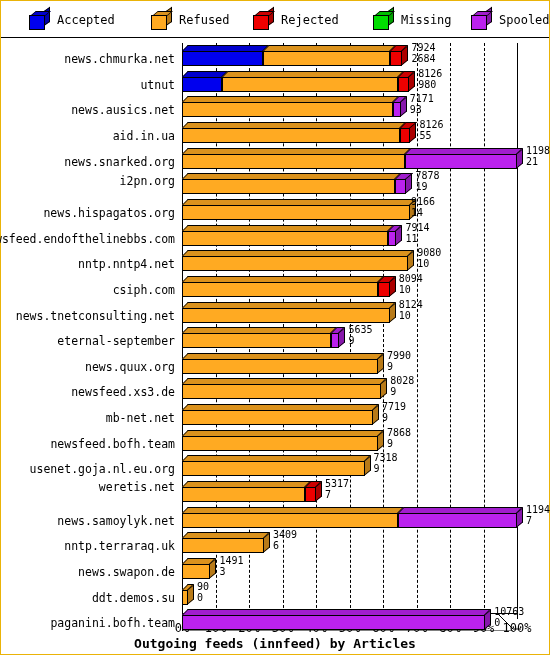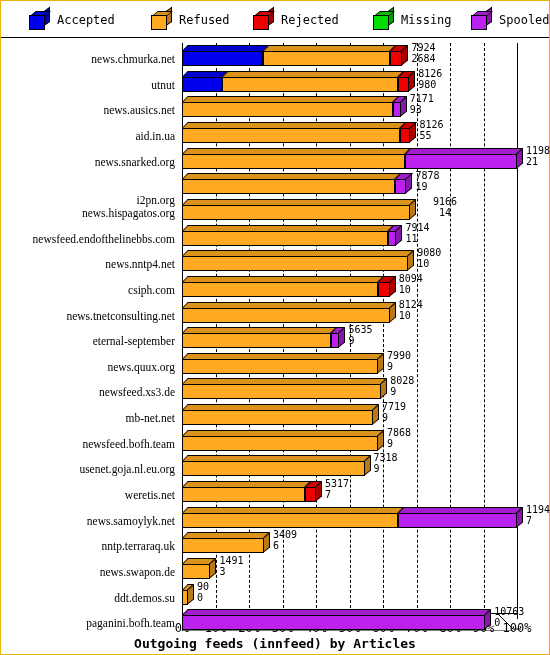--- a/index.html
+++ b/index.html
@@ -164,21 +164,20 @@
     width: 548px;
   }
   .ylabel {
     position: absolute;
     right: 374px; 
     font-size: 11.5px;
     color: #000;
     white-space: nowrap;
     text-align: right;
     line-height: 1;
-    font-family: Liberation Serif, serif;
   }
   .bar {
     position: absolute;
     height: 17px;
   }
   .seg {
     position: absolute;
     top: 6px;
     height: 15px;
     border: 1px solid #000;
@@ -368,54 +367,54 @@
             <div class="seg-side" style="left: 402.775px; background: rgb(184, 122, 24); top: 6px; z-index: 1;"></div>
             <div class="seg-top" style="left: 181px; width: 222.775px; background: rgb(219, 146, 29); z-index: 2;"></div>
             <div class="seg" style="left: 181px; width: 222.775px; background: rgb(255, 170, 34); z-index: 4;"></div>
             <div class="seg-side" style="left: 515px; background: rgb(135, 24, 171); top: 6px; z-index: 3;"></div>
             <div class="seg-top" style="left: 403.775px; width: 112.225px; background: rgb(161, 29, 205); z-index: 2;"></div>
             <div class="seg" style="left: 403.775px; width: 112.225px; background: rgb(187, 34, 238); z-index: 4;"></div>
             <div class="valbox" style="left: 525px; top: -3px; z-index: 6;"><span>11985</span><span class="v2">21</span></div>
           </div>
         </div>
         <div class="row" style="top: 135.25px; height: 22px;">
-          <div class="ylabel" style="top: 22px; margin-left: 48px;">i2pn.org</div>
+          <div class="ylabel" style="top: 3px; margin-left: 48px;">i2pn.org</div>
           <div class="bar" style="left: 0px; top: 0px; width: 548px;">
             <div class="seg-side" style="left: 392.725px; background: rgb(184, 122, 24); top: 6px; z-index: 1;"></div>
             <div class="seg-top" style="left: 181px; width: 212.725px; background: rgb(219, 146, 29); z-index: 2;"></div>
             <div class="seg" style="left: 181px; width: 212.725px; background: rgb(255, 170, 34); z-index: 4;"></div>
             <div class="seg-side" style="left: 404.45px; background: rgb(135, 24, 171); top: 6px; z-index: 3;"></div>
             <div class="seg-top" style="left: 393.725px; width: 11.725px; background: rgb(161, 29, 205); z-index: 2;"></div>
             <div class="seg" style="left: 393.725px; width: 11.725px; background: rgb(187, 34, 238); z-index: 4;"></div>
             <div class="valbox" style="left: 414.45px; top: -3px; z-index: 6;"><span>7878</span><span class="v2">19</span></div>
           </div>
         </div>
         <div class="row" style="top: 160.9px; height: 22px;">
           <div class="ylabel" style="top: 9px;">news.hispagatos.org</div>
           <div class="bar" style="left: 0px; top: 0px; width: 548px;">
             <div class="seg-side" style="left: 407.8px; background: rgb(184, 122, 24); top: 6px; z-index: 3;"></div>
             <div class="seg-top" style="left: 181px; width: 227.8px; background: rgb(219, 146, 29); z-index: 2;"></div>
             <div class="seg" style="left: 181px; width: 227.8px; background: rgb(255, 170, 34); z-index: 4;"></div>
-            <div class="valbox" style="left: 432px; top: -3px; z-index: 6; text-align: center;"><span>9166</span><span class="v2">14</span></div>
+            <div class="valbox" style="left: 410px; top: -3px; z-index: 6;"><span>9166</span><span class="v2">14</span></div>
           </div>
         </div>
         <div class="row" style="top: 186.55px; height: 22px;">
           <div class="ylabel" style="top: 9px;">newsfeed.endofthelinebbs.com</div>
           <div class="bar" style="left: 0px; top: 0px; width: 476px;">
             <div class="seg-side" style="left: 386.025px; background: rgb(184, 122, 24); top: 6px; z-index: 1;"></div>
             <div class="seg-top" style="left: 181px; width: 206.025px; background: rgb(219, 146, 29); z-index: 2;"></div>
             <div class="seg" style="left: 181px; width: 206.025px; background: rgb(255, 170, 34); z-index: 4;"></div>
             <div class="seg-side" style="left: 394.4px; background: rgb(135, 24, 171); top: 6px; z-index: 3;"></div>
             <div class="seg-top" style="left: 387.025px; width: 8.375px; background: rgb(161, 29, 205); z-index: 2;"></div>
             <div class="seg" style="left: 387.025px; width: 8.375px; background: rgb(187, 34, 238); z-index: 4;"></div>
             <div class="valbox" style="left: 404.4px; top: -3px; z-index: 6;"><span>7914</span><span class="v2">11</span></div>
           </div>
         </div>
         <div class="row" style="top: 212.2px; height: 22px;">
-          <div class="ylabel" style="top: 9px;">news.nntp4.net</div>
+          <div class="ylabel" style="top: 9px;">nntp.nntp4.net</div>
           <div class="bar" style="left: 0px; top: 0px; width: 548px;">
             <div class="seg-side" style="left: 406.125px; background: rgb(184, 122, 24); top: 6px; z-index: 3;"></div>
             <div class="seg-top" style="left: 181px; width: 226.125px; background: rgb(219, 146, 29); z-index: 2;"></div>
             <div class="seg" style="left: 181px; width: 226.125px; background: rgb(255, 170, 34); z-index: 4;"></div>
             <div class="valbox" style="left: 416.125px; top: -3px; z-index: 6;"><span>9080</span><span class="v2">10</span></div>
           </div>
         </div>
         <div class="row" style="top: 237.85px; height: 22px;">
           <div class="ylabel" style="top: 9px;">csiph.com</div>
           <div class="bar" style="left: 0px; top: 0px; width: 548px;">
@@ -488,21 +487,21 @@
         <div class="row" style="top: 417.4px; height: 22px;">
           <div class="ylabel" style="top: 9px;">usenet.goja.nl.eu.org</div>
           <div class="bar" style="left: 0px; top: 0px; width: 548px;">
             <div class="seg-side" style="left: 362.575px; background: rgb(184, 122, 24); top: 6px; z-index: 3;"></div>
             <div class="seg-top" style="left: 181px; width: 182.575px; background: rgb(219, 146, 29); z-index: 2;"></div>
             <div class="seg" style="left: 181px; width: 182.575px; background: rgb(255, 170, 34); z-index: 4;"></div>
             <div class="valbox" style="left: 372.575px; top: -3px; z-index: 6;"><span>7318</span><span class="v2">9</span></div>
           </div>
         </div>
         <div class="row" style="top: 443.05px; height: 22px;">
-          <div class="ylabel" style="top: 9px;">weretis.net</div>
+          <div class="ylabel" style="top: 1px;">weretis.net</div>
           <div class="bar" style="left: 0px; top: 0px; width: 548px;">
             <div class="seg-side" style="left: 303.28px; background: rgb(184, 122, 24); top: 6px; z-index: 1;"></div>
             <div class="seg-top" style="left: 181px; width: 123.28px; background: rgb(219, 146, 29); z-index: 2;"></div>
             <div class="seg" style="left: 181px; width: 123.28px; background: rgb(255, 170, 34); z-index: 4;"></div>
             <div class="seg-side" style="left: 314px; background: rgb(171, 0, 0); top: 6px; z-index: 3;"></div>
             <div class="seg-top" style="left: 304.28px; width: 10.72px; background: rgb(205, 0, 0); z-index: 2;"></div>
             <div class="seg" style="left: 304.28px; width: 10.72px; background: rgb(238, 0, 0); z-index: 4;"></div>
             <div class="valbox" style="left: 324px; top: -3px; z-index: 6;"><span>5317</span><span class="v2">7</span></div>
           </div>
         </div>

